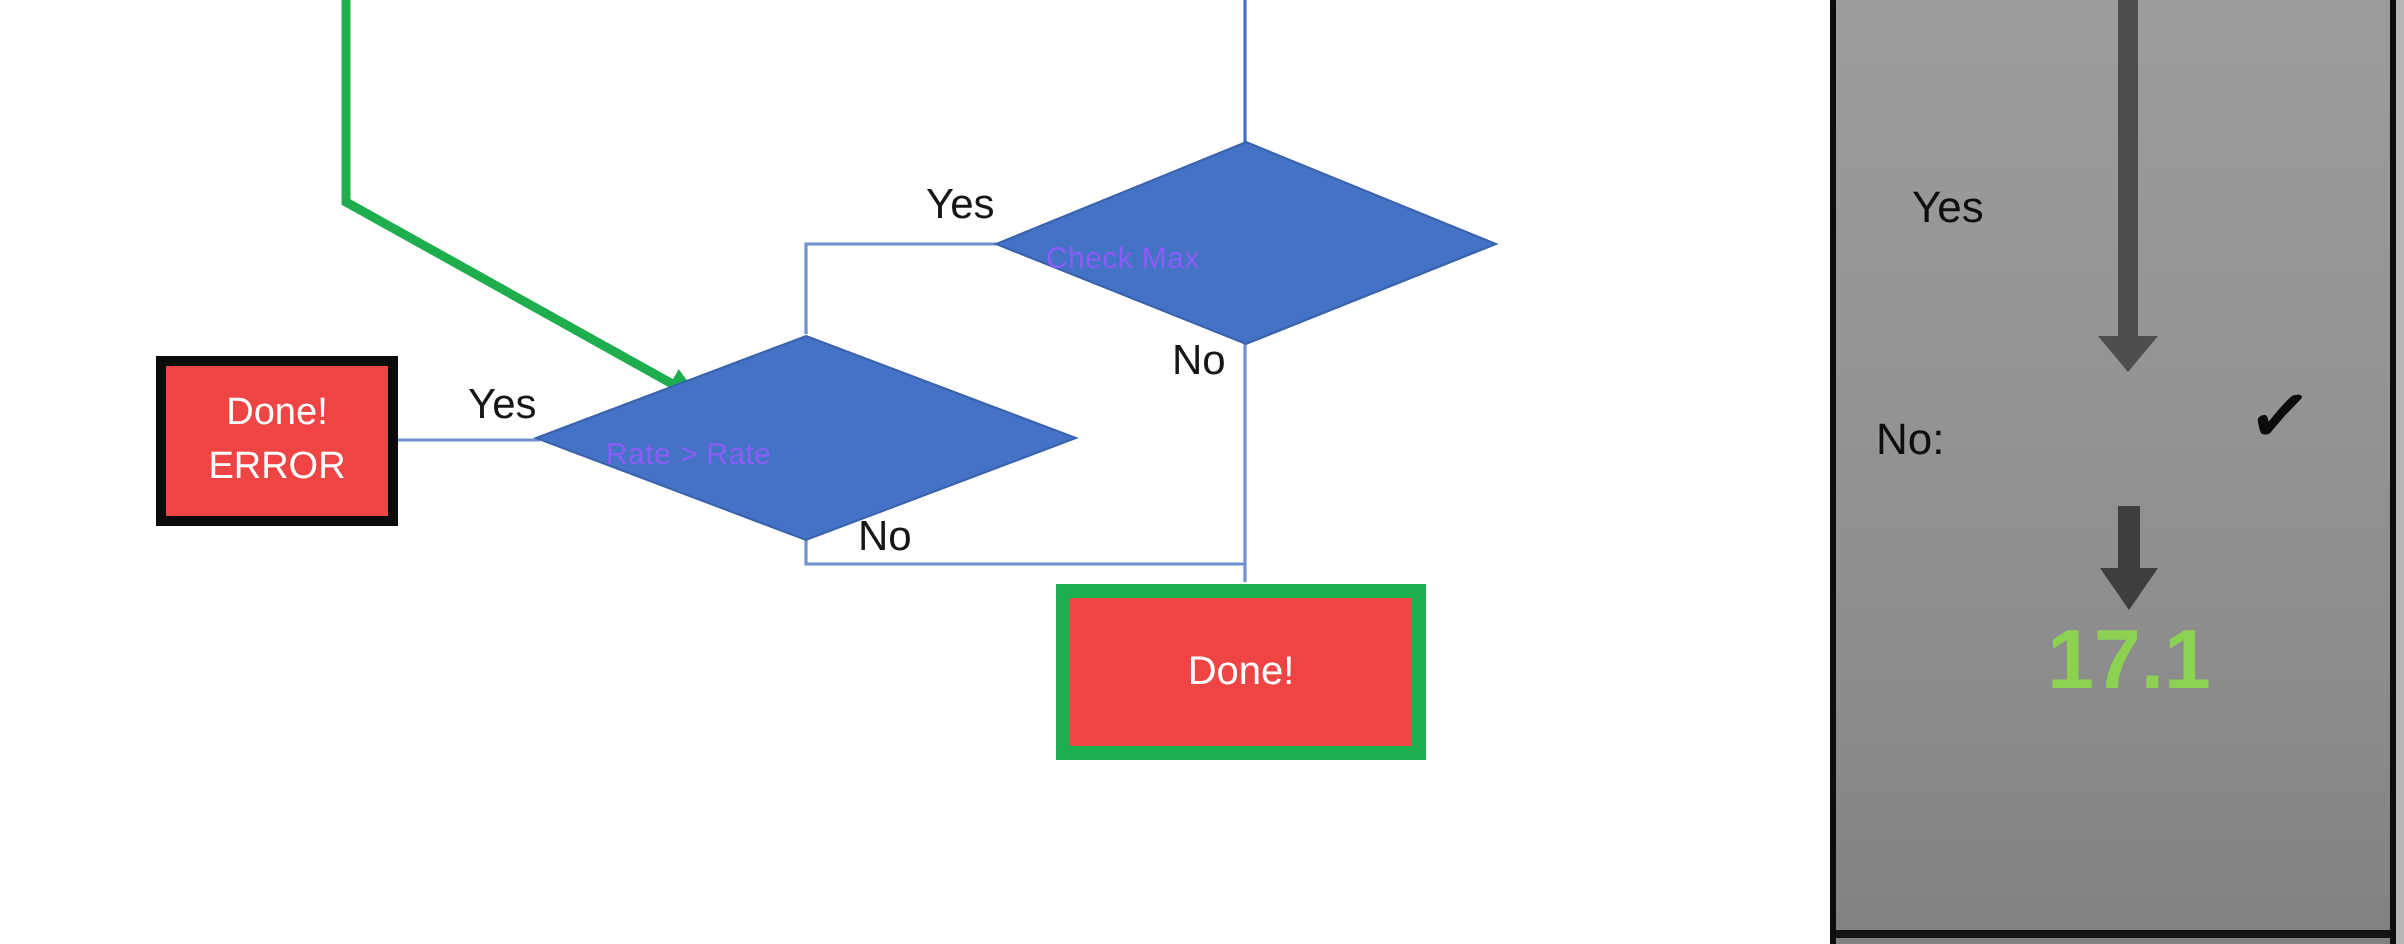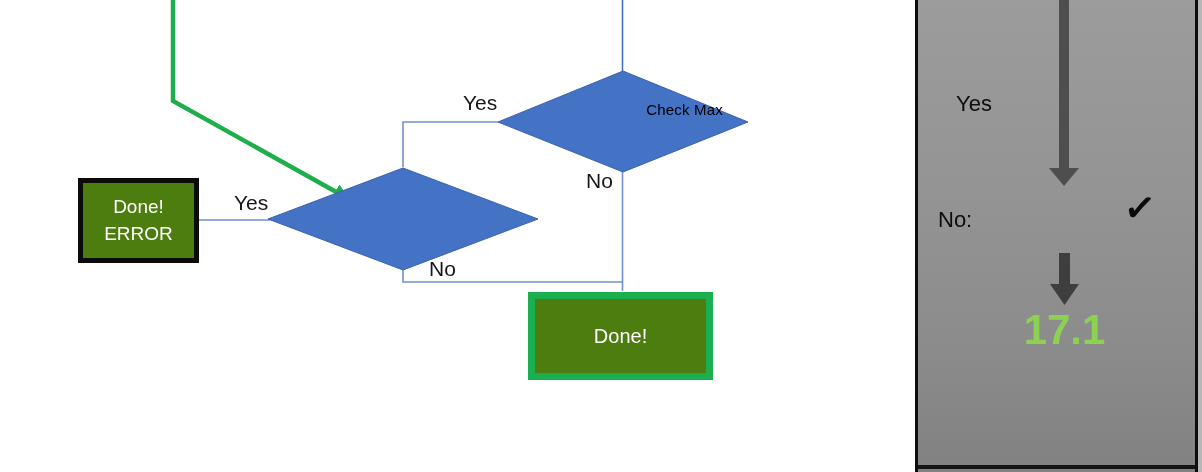--- a/index.html
+++ b/index.html
@@ -4,28 +4,28 @@
 <style>
   html,body{margin:0;padding:0;}
   body{
     width:1202px;height:472px;position:relative;overflow:hidden;
     background:#ffffff;
     font-family:"Liberation Sans", sans-serif;
   }
   
   .flow-svg{position:absolute;left:0;top:0;}
   .shape-label{
-    position:absolute;color:#000000;text-align:right;
-    font-size:15px;line-height:1.35;letter-spacing:.2px;
+    position:absolute;color:#8b5cf6;text-align:left;
+    font-size:15px;line-height:1.35;letter-spacing:.2px;margin-top:20px;
   }
   .edge-label{
     position:absolute;color:#161616;font-size:21px;line-height:1.1;
   }
   .flow-box{
-    position:absolute;background:#4d7c0f;color:#fff;
+    position:absolute;background:#ef4444;color:#fff;
     display:flex;flex-direction:column;align-items:center;justify-content:center;
     text-align:center;box-sizing:border-box;
   }
   .box-error{
     left:78px;top:178px;width:121px;height:85px;
     border:5px solid #0b0b0b;font-size:19px;line-height:1.4;
   }
   .box-done{
     left:528px;top:292px;width:185px;height:88px;
     border:7px solid #1CAF50;font-size:20px;
@@ -79,20 +79,21 @@
   <line x1="198" y1="220" x2="270" y2="220" stroke="#7091CE" stroke-width="1.6"></line>
 
   <polygon points="623,71 748,122 623,172 498,122" fill="#4472C4" stroke="#3A62AE" stroke-width="1"></polygon>
   <polygon points="403,168 538,219 403,270 268,219" fill="#4472C4" stroke="#3A62AE" stroke-width="1"></polygon>
 </svg>
 
 <div class="shape-label" style="left:523px;top:100px;width:200px;">
   <div>Check Max</div>
 </div>
 <div class="shape-label" style="left:303px;top:198px;width:200px;">
+  <div>Rate &gt; Rate</div>
 </div>
 
 <div class="flow-box box-error">
   <div>Done!</div>
   <div>ERROR</div>
 </div>
 <div class="flow-box box-done">
   <div>Done!</div>
 </div>
 

